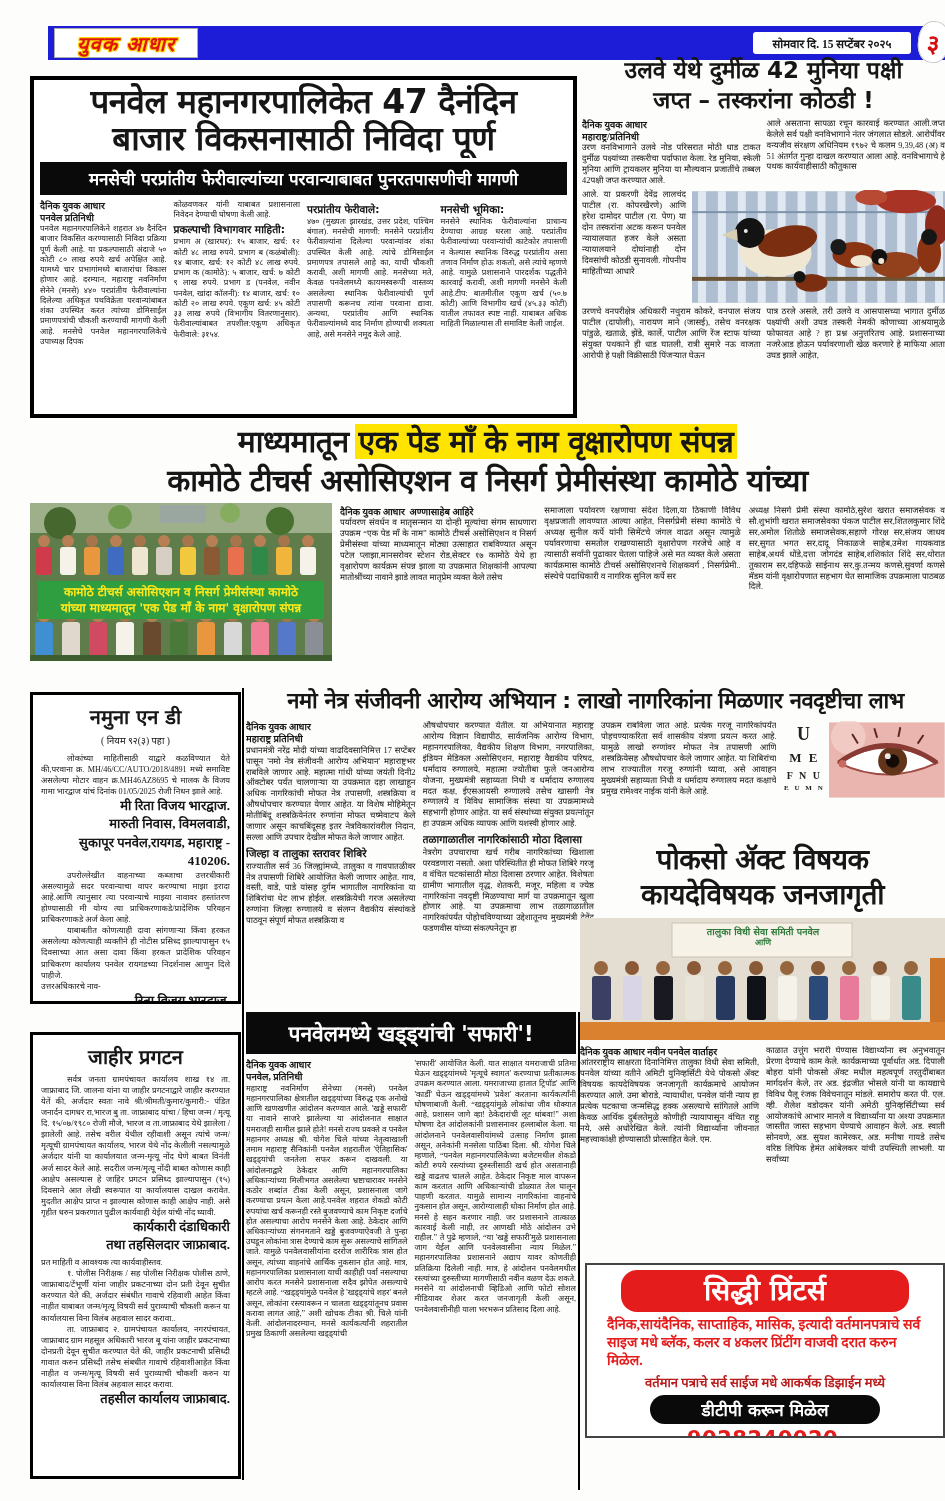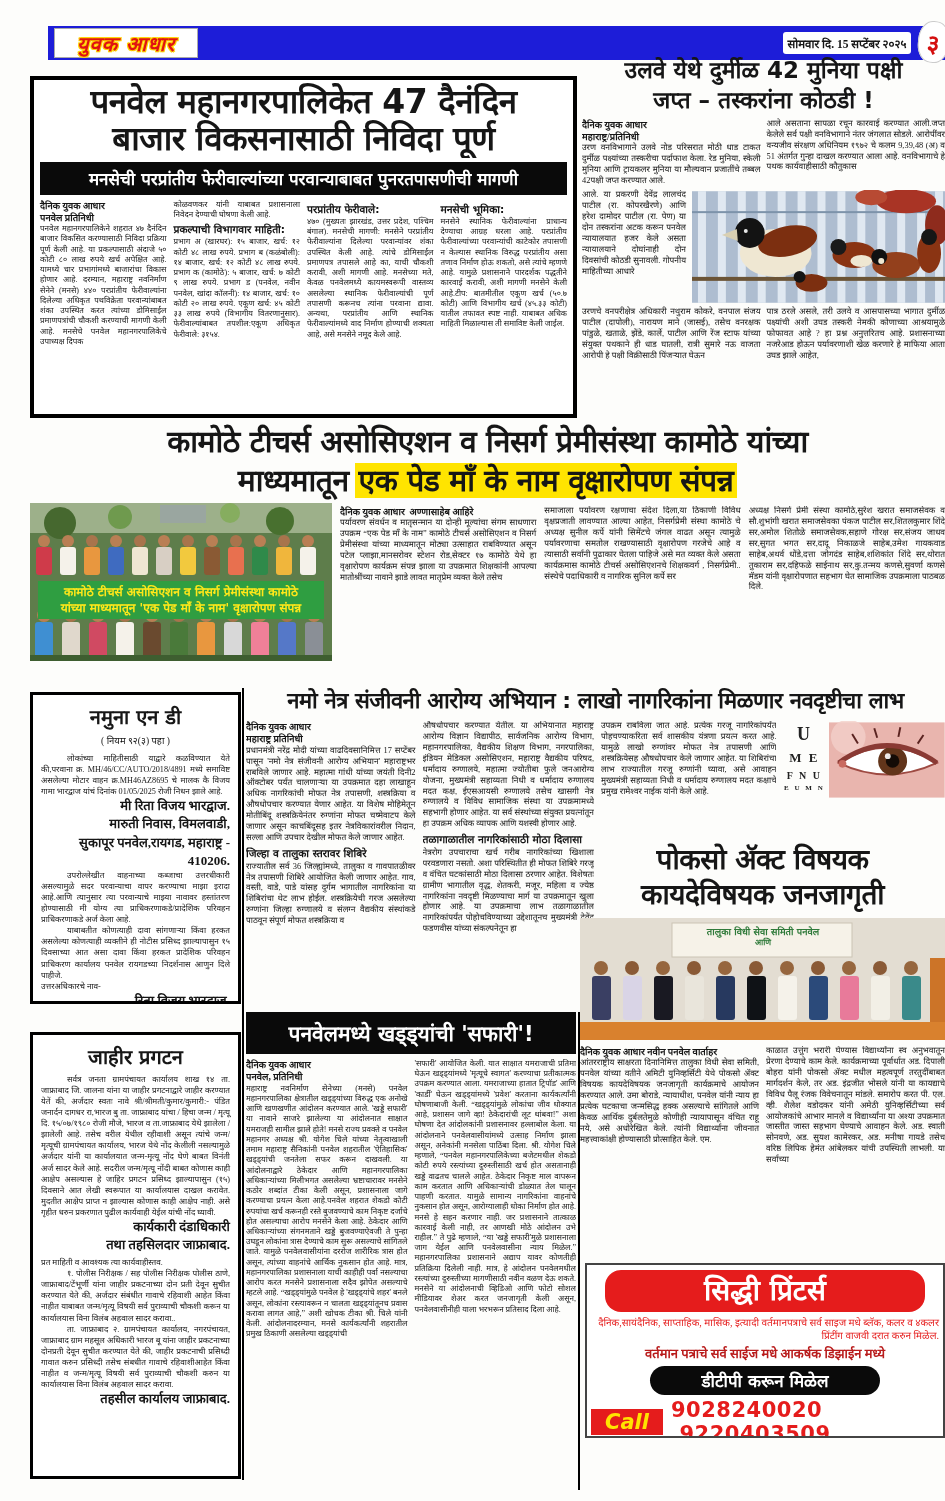--- a/index.html
+++ b/index.html
@@ -5,21 +5,21 @@
   * { margin:0; padding:0; box-sizing:border-box; }
   body { background:#888; font-family:"Liberation Serif", serif; }
   .page { position:relative; width:945px; height:1501px; background:#fdfdfb; margin:0 auto; overflow:hidden; color:#161616; }
   .abs { position:absolute; }
   .jt { text-align:justify; }
 
   
   .mast { left:48px; top:26px; width:897px; height:34px; background:#1d1dd8; }
   .logo-box { position:absolute; left:6px; top:2px; width:144px; height:30px; background:#fff; border:1px solid #aaa; display:flex; align-items:center; justify-content:center; }
   .logo-txt { font-family:"DejaVu Sans", sans-serif; font-weight:bold; font-style:italic; font-size:20px; color:#e01212; text-shadow:1px 1px 0 #ffd400, -1px -1px 0 #ffd400, 1px -1px 0 #ffd400, -1px 1px 0 #ffd400; letter-spacing:1px; }
-  .date-box { position:absolute; right:34px; top:6px; width:128px; height:22px; background:#fff; border-radius:3px; display:flex; align-items:center; justify-content:center; font-size:11.5px; font-weight:bold; }
+  .date-box { position:absolute; right:34px; top:6px; width:158px; height:22px; background:#fff; border-radius:3px; display:flex; align-items:center; justify-content:center; font-size:11.5px; font-weight:bold; }
   .pgnum { position:absolute; right:-4px; top:-5px; width:31px; height:42px; background:#fff; border-radius:45%; display:flex; align-items:center; justify-content:center; color:#d40f0f; font-size:24px; font-weight:bold; transform:rotate(6deg); box-shadow:0 0 0 1px #ccc inset; }
 
   
   .tender { left:30px; top:76px; width:547px; height:342px; border:4px solid #000; background:#fff; padding:3px 6px; overflow:hidden; }
   .tender h1 { font-family:"DejaVu Sans", sans-serif; font-size:33px; line-height:1.13; text-align:center; letter-spacing:-0.5px; white-space:nowrap; overflow:hidden; }
   .tender .subbar { background:#0a0a0a; color:#fff; font-family:"DejaVu Sans", sans-serif; font-size:17px; font-weight:600; text-align:center; padding:5px 0; margin:4px 0 5px 0; white-space:nowrap; overflow:hidden; }
   .cols { display:flex; gap:7px; }
   .cols > div { flex:1; min-width:0; }
   .body-s { font-size:8px; line-height:1.28; }
   .body-m { font-size:8.4px; line-height:1.3; }
@@ -67,23 +67,23 @@
   .pktext > div { flex:1; min-width:0; }
 
   
   .safari { left:246px; top:1012px; width:330px; }
   .safari .banner { background:#0a0a0a; color:#fff; font-family:"DejaVu Sans", sans-serif; font-weight:bold; font-size:21px; text-align:center; padding:7px 2px; white-space:nowrap; overflow:hidden; }
   .safari .sub { font-family:"DejaVu Sans", sans-serif; font-weight:bold; font-size:15.5px; text-align:center; line-height:1.65; padding:5px 0 6px 0; border-bottom:1.5px solid #000; }
   .safari .scols { display:flex; gap:7px; margin-top:5px; height:360px; overflow:hidden; }
   .safari .scols > div { flex:1; min-width:0; }
 
   
-  .ad { left:585px; top:1263px; width:360px; height:175px; border:2px solid #444; background:#fff; padding:4px 4px; overflow:hidden; }
+  .ad { left:585px; top:1263px; width:360px; height:175px; border:2px solid #444; background:#fff; padding:4px 20px; overflow:hidden; }
   .ad .ttl { background:#e51c1c; border-radius:16px; color:#fff; font-family:"DejaVu Sans", sans-serif; font-weight:bold; font-size:28px; text-align:center; height:42px; line-height:42px; margin:1px 14px 4px 14px; }
-  .ad .l1 { color:#e51c1c; font-weight:normal; font-size:10px; line-height:1.3; text-align:right; }
+  .ad .l1 { color:#e51c1c; font-weight:bold; font-size:14px; line-height:1.3; text-align:left; }
   .ad .l2 { color:#b91c1c; font-weight:bold; font-size:13px; text-align:center; margin-top:2px; }
   .ad .pill { background:#0a0a0a; color:#fff; border-radius:16px; width:230px; margin:4px auto 3px auto; text-align:center; font-family:"DejaVu Sans", sans-serif; font-weight:bold; font-size:17px; padding:3px 0; }
   .ad .callrow { display:flex; align-items:center; gap:8px; }
   .ad .call { background:#e51c1c; color:#ffe400; font-family:"DejaVu Sans", sans-serif; font-weight:bold; font-style:italic; font-size:21px; padding:1px 14px; }
   .ad .phones { color:#e51c1c; font-family:"DejaVu Sans", sans-serif; font-weight:bold; font-size:21px; letter-spacing:0.5px; }
 
   .vrule { background:#000; width:1.5px; }
 </style>
 </head>
 <body>
@@ -176,22 +176,22 @@
         <circle cx="108" cy="86" r="6" fill="#141414"></circle>
       </svg>
     </div>
     <div class="row body-m jt">
       <div style="flex:1">उरणचे वनपरीक्षेत्र अधिकारी नथुराम कोकरे, वनपाल संजय पाटील (दापोली), नारायण माने (जासई), तसेच वनरक्षक पांडुळे, खताळे, झेंडे, कार्ले, पाटील आणि रेंज स्टाफ यांच्या संयुक्त पथकाने ही धाड घातली, रात्री सुमारे नऊ वाजता आरोपी हे पक्षी विक्रीसाठी पिंजऱ्यात घेऊन</div>
       <div style="flex:1">पात्र ठरले असले, तरी उलवे व आसपासच्या भागात दुर्मीळ पक्ष्यांची अशी उघड तस्करी नेमकी कोणाच्या आश्रयामुळे फोफावत आहे ? हा प्रश्न अनुत्तरितच आहे. प्रशासनाच्या नजरेआड होऊन पर्यावरणाशी खेळ करणारे हे माफिया आता उघड झाले आहेत,</div>
     </div>
   </div>
 
   <div class="abs bighead">
+    <div><span>माध्यमातून</span><span class="hl">एक पेड माँ के नाम वृक्षारोपण संपन्न</span></div>
     <div>कामोठे टीचर्स असोसिएशन व निसर्ग प्रेमीसंस्था कामोठे यांच्या</div>
-    <div><span>माध्यमातून</span><span class="hl">एक पेड माँ के नाम वृक्षारोपण संपन्न</span></div>
   </div>
 
   <div class="abs plphoto">
     <svg width="302" height="158" viewBox="0 0 302 158">
       <rect width="302" height="158" fill="#5e7d4b"></rect>
       <rect width="302" height="30" fill="#9db08a"></rect>
       <rect x="130" y="2" width="46" height="18" fill="#9aa6a0"></rect>
       <circle cx="30" cy="20" r="16" fill="#46682f"></circle>
         <circle cx="90" cy="14" r="12" fill="#6f9a4e"></circle>
       <circle cx="250" cy="18" r="14" fill="#48702f"></circle>

